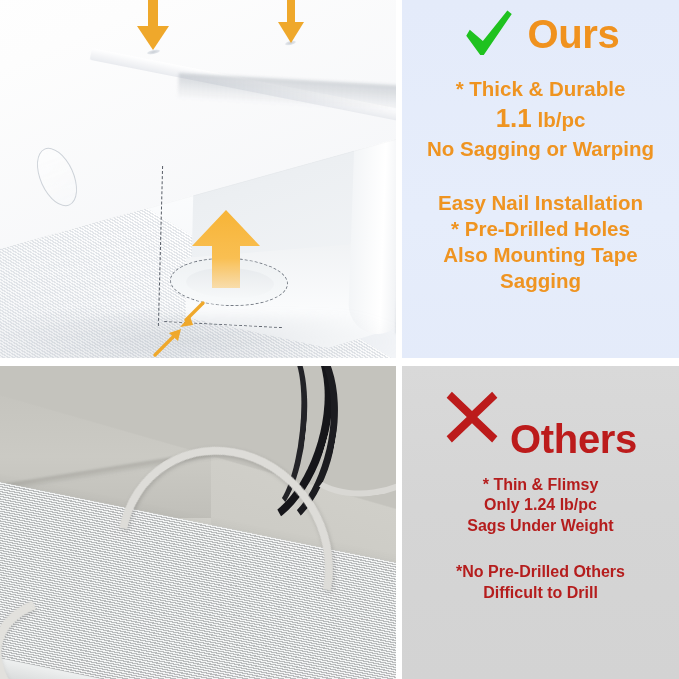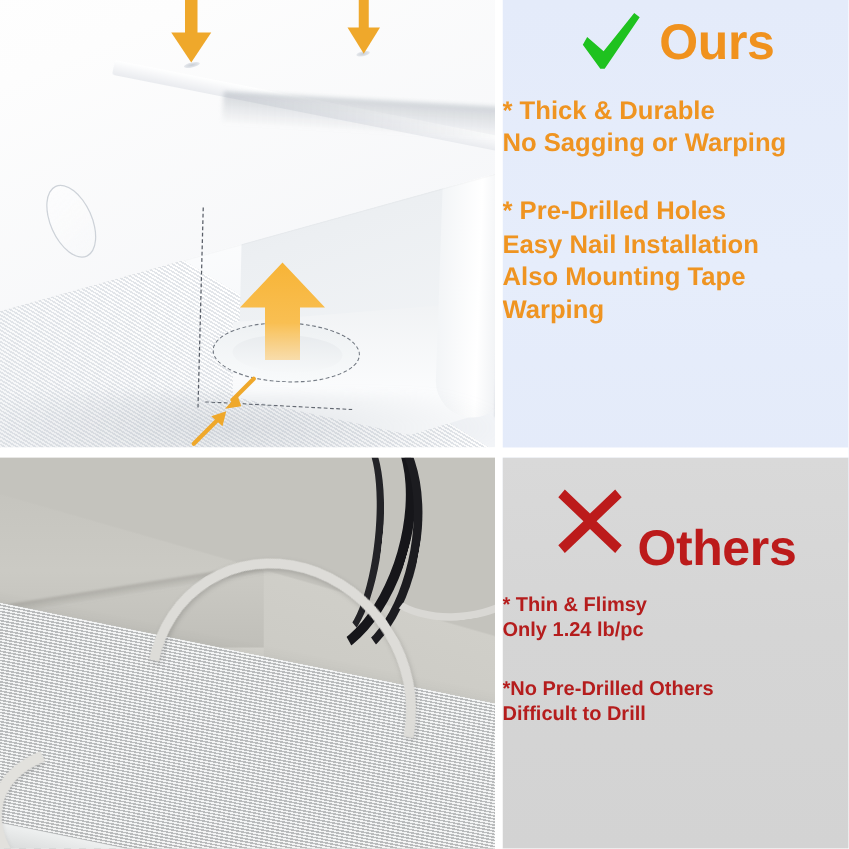--- a/index.html
+++ b/index.html
@@ -288,21 +288,21 @@
 
   .heading-row { display:flex; align-items:center; justify-content:center; gap:10px; width:100%; }
   #panel-ours   .heading-row { margin-top:6px; }
   #panel-others .heading-row { margin-top:8px; }
 
   .mark { width:56px; height:56px; flex:0 0 auto; }
   .heading-text { font-size:40px; font-weight:bold; letter-spacing:-.3px; line-height:1; }
   #ours-title   { color:#f0921e; }
   #others-title { color:#bc1b1b;margin-top:45px; }
 
-  .bullet-block { width:100%; }
+  .bullet-block { text-align:center; width:100%; }
   .bullet-line { font-weight:bold; line-height:1.28; white-space:nowrap; }
 
   #panel-ours   .bullet-line { color:#ef9421; font-size:20.5px; }
   #panel-others .bullet-line { color:#b51d1d; font-size:16px; }
 
   .weight-line .big { font-size:26px; }
   #panel-ours .weight-line .big { color:#ef9421; }
 
   #ours-block-1   { margin-top:14px; }
   #ours-block-2   { margin-top:28px; }
@@ -392,28 +392,29 @@
 
       <div class="heading-row">
         <svg class="mark" viewBox="0 0 64 64">
           <polygon points="6,34 10,27 25,40 53,5 58,9 26,56 22,56" fill="#1fc21f"></polygon>
         </svg>
         <span class="heading-text" id="ours-title">Ours</span>
       </div>
 
       <div class="bullet-block" id="ours-block-1">
         <div class="bullet-line">* Thick &amp; Durable</div>
+        <div class="bullet-line weight-line"><span class="big">1.1</span><span> lb/pc</span></div>
         <div class="bullet-line">No Sagging or Warping</div>
       </div>
 
       <div class="bullet-block" id="ours-block-2">
+        <div class="bullet-line">Easy Nail Installation</div>
         <div class="bullet-line">* Pre-Drilled Holes</div>
-        <div class="bullet-line">Easy Nail Installation</div>
         <div class="bullet-line">Also Mounting Tape</div>
-        <div class="bullet-line">Warping</div>
+        <div class="bullet-line">Sagging</div>
       </div>
 
     </div>
   </div>
 
   <div class="quad" id="photo-bottom">
     <div class="room-bg"></div>
     <div class="desk-under"></div>
     <div class="wall-right"></div>
     <div class="desk-edge"></div>
@@ -439,20 +440,21 @@
           <g fill="#bc1b1b">
             <polygon points="9,3 32,25 55,3 61,10 38,32 61,54 55,61 32,39 9,61 3,54 26,32 3,10"></polygon>
           </g>
         </svg>
         <span class="heading-text" id="others-title">Others</span>
       </div>
 
       <div class="bullet-block" id="others-block-1">
         <div class="bullet-line">* Thin &amp; Flimsy</div>
         <div class="bullet-line">Only 1.24 lb/pc</div>
+        <div class="bullet-line">Sags Under Weight</div>
       </div>
 
       <div class="bullet-block" id="others-block-2">
         <div class="bullet-line">*No Pre-Drilled Others</div>
         <div class="bullet-line">Difficult to Drill</div>
       </div>
 
     </div>
   </div>
 

